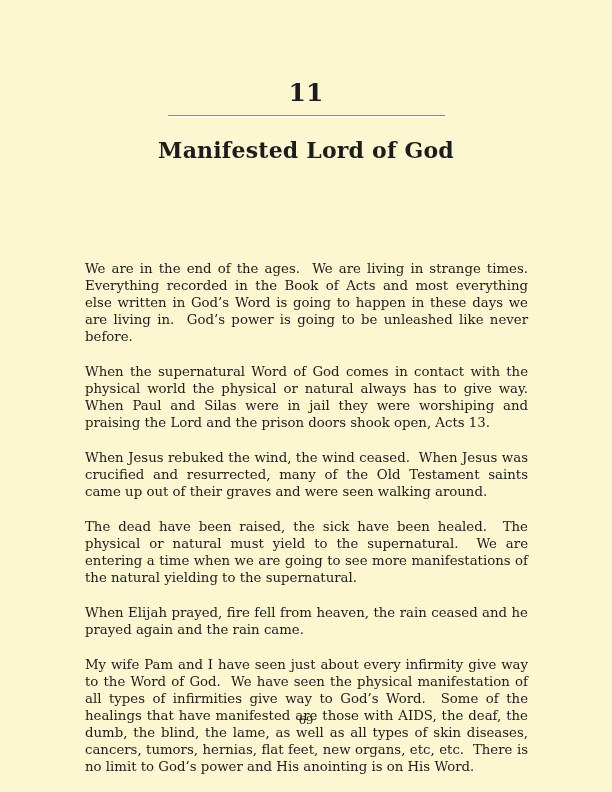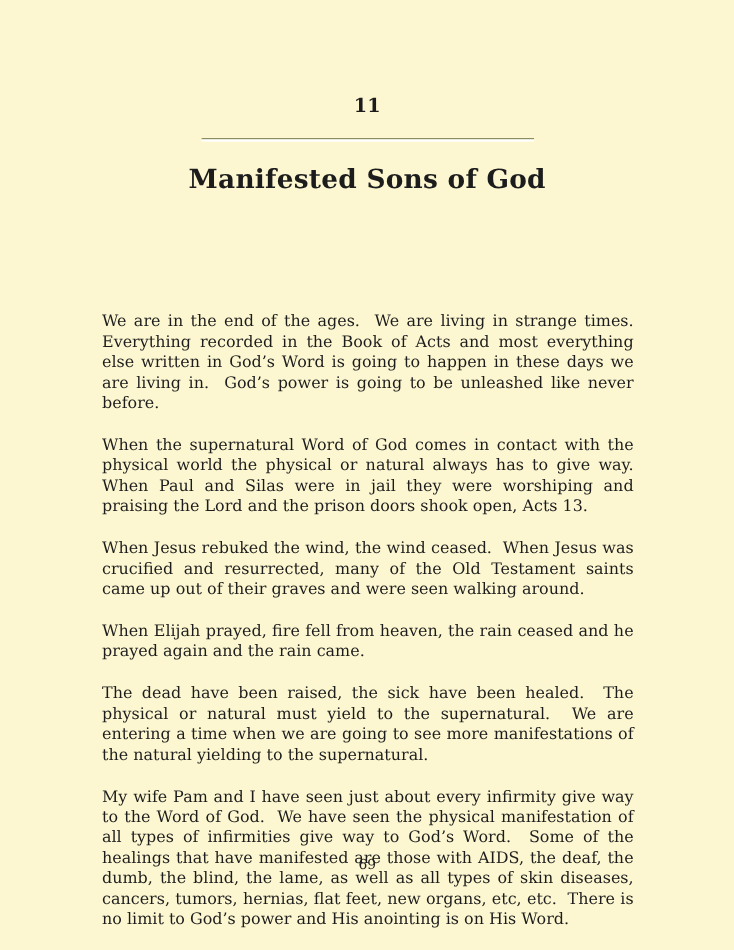--- a/index.html
+++ b/index.html
@@ -16,21 +16,21 @@
     color: var(--page-fg, #1C1C1C);
     font-family: "DejaVu Serif", "Liberation Serif", serif;
     overflow: hidden;
   }
   .chapter-number {
     position: absolute;
     top: 78px;
     left: 0;
     width: 100%;
     text-align: center;
-    font-size: 16px;
+    font-size: 25px;
     font-weight: 700;
     line-height: 1.2;
   }
   .divider {
     position: absolute;
     top: 115px;
     left: 168px;
     width: 277px;
     height: 2px;
     background: var(--divider-light, #FFFFFF);
@@ -76,26 +76,26 @@
 </style>
 </head>
 <body>
 
 <div class="page">
 
   <div class="chapter-number">11</div>
 
   <div class="divider"></div>
 
-  <h1 class="chapter-title">Manifested Sons of God</h1>
+  <h1 class="chapter-title">Manifested Lord of God</h1>
 
   <div class="content">
     <p>We are in the end of the ages.  We are living in strange times.  Everything recorded in the Book of Acts and most everything else written in God’s Word is going to happen in these days we are living in.  God’s power is going to be unleashed like never before.</p>
     <p>When the supernatural Word of God comes in contact with the physical world the physical or natural always has to give way.  When Paul and Silas were in jail they were worshiping and praising the Lord and the prison doors shook open, Acts 13.</p>
     <p>When Jesus rebuked the wind, the wind ceased.  When Jesus was crucified and resurrected, many of the Old Testament saints came up out of their graves and were seen walking around.</p>
+    <p>The dead have been raised, the sick have been healed.  The physical or natural must yield to the supernatural.  We are entering a time when we are going to see more manifestations of the natural yielding to the supernatural.</p>
     <p>When Elijah prayed, fire fell from heaven, the rain ceased and he prayed again and the rain came.</p>
-    <p>The dead have been raised, the sick have been healed.  The physical or natural must yield to the supernatural.  We are entering a time when we are going to see more manifestations of the natural yielding to the supernatural.</p>
     <p>My wife Pam and I have seen just about every infirmity give way to the Word of God.  We have seen the physical manifestation of all types of infirmities give way to God’s Word.  Some of the healings that have manifested are those with AIDS, the deaf, the dumb, the blind, the lame, as well as all types of skin diseases, cancers, tumors, hernias, flat feet, new organs, etc, etc.  There is no limit to God’s power and His anointing is on His Word.</p>
   </div>
 
   <div class="page-number">69</div>
 
 </div>
 
 </body></html>

